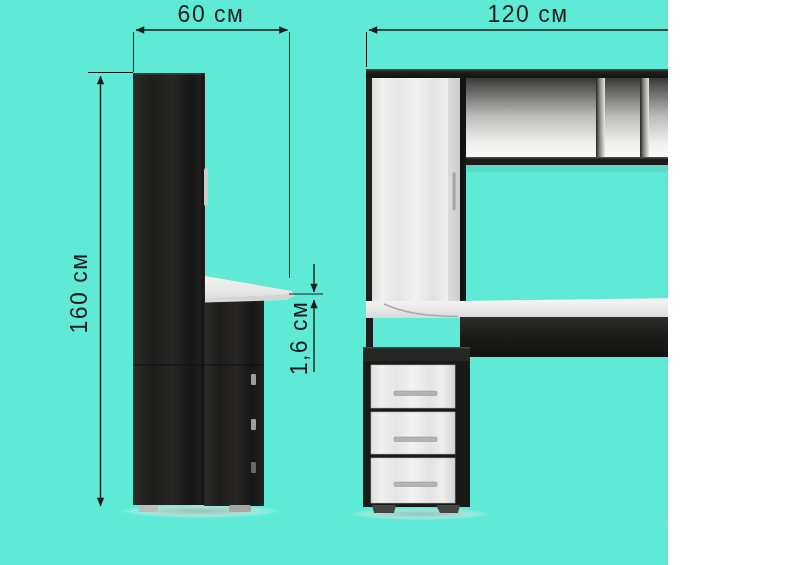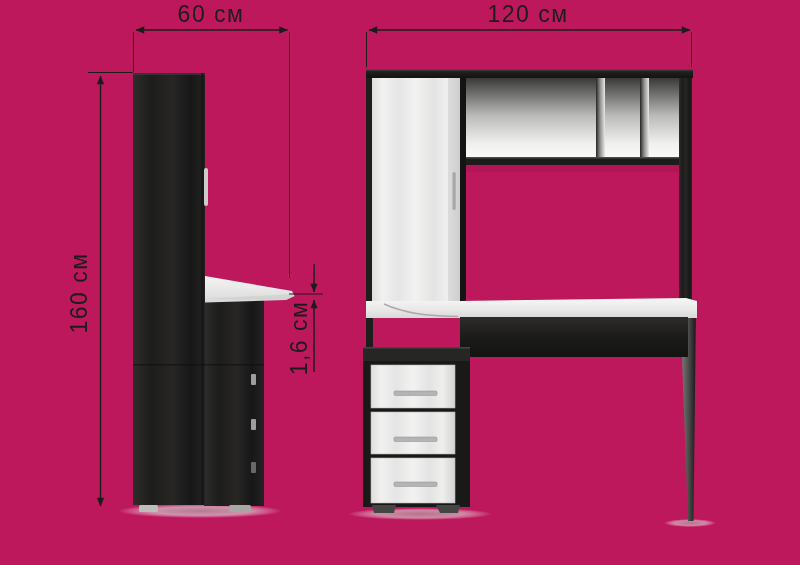--- a/index.html
+++ b/index.html
@@ -1,20 +1,20 @@
 <!DOCTYPE html>
 <html><head>
 <meta charset="utf-8">
 <style>
   html, body { margin: 0; padding: 0; background: #ffffff; }
   .canvas {
     position: relative;
-    width: 800px;
+    width: 668px;
     height: 565px;
-    background: #be185d;
+    background: #5eead4;
     overflow: hidden;
     font-family: "Liberation Sans", sans-serif;
   }
   svg { display: block; }
   .dim-line { stroke: #1c1c1c; stroke-width: 1.4; fill: none; }
   .ext-line { stroke: #1c1c1c; stroke-width: 1; fill: none; }
   .dim-text {
     font-family: "Liberation Sans", sans-serif;
     font-size: 23px;
     letter-spacing: 1.5px;

